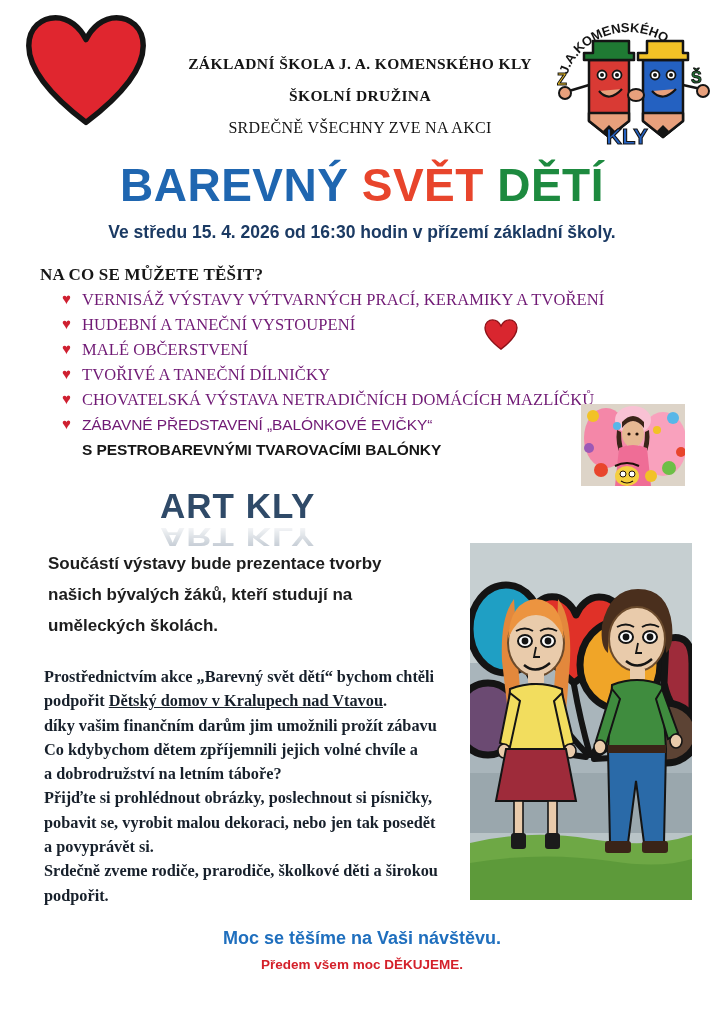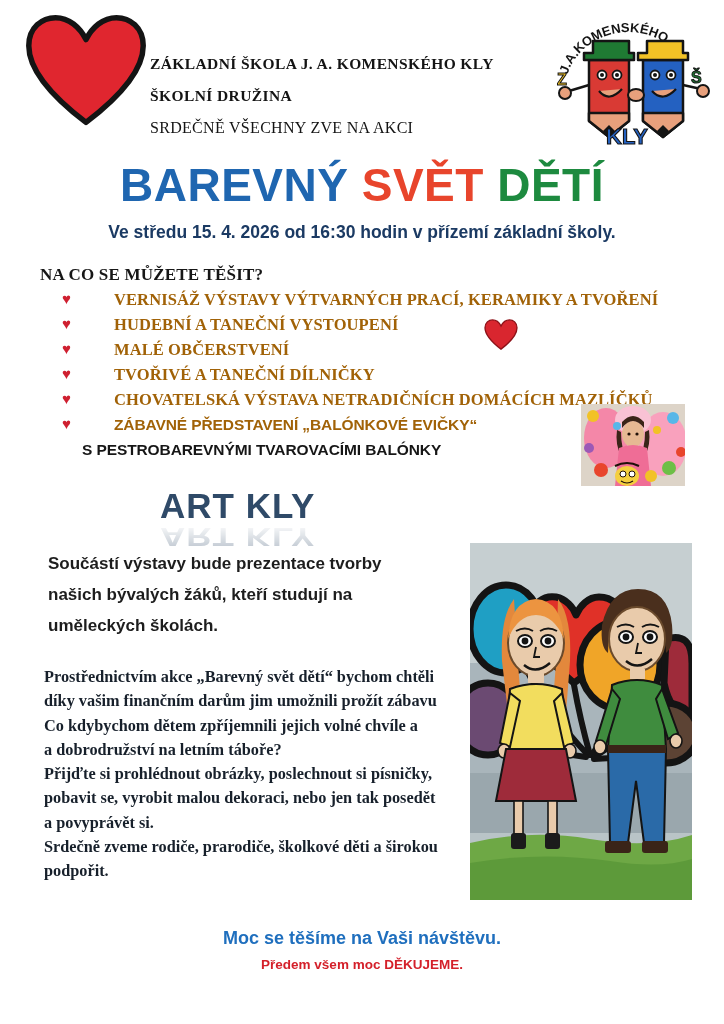--- a/index.html
+++ b/index.html
@@ -34,21 +34,21 @@
     top: 13px;
     width: 168px;
     height: 133px;
   }
 
   
   .hdr {
     position: absolute;
     left: 150px;
     width: 420px;
-    text-align: left;
+    text-align: center;
     color: #141414;
   }
   .hdr-1 {
     top: 55px;
     font-weight: bold;
     font-size: 15.5px;
     letter-spacing: 0.4px;
   }
   .hdr-2 {
     top: 87px;
@@ -118,27 +118,26 @@
     height: 23px;
   }
   .bullet-mark {
     color: #cf2030;
     font-size: 15px;
     width: 20px;
     flex: 0 0 20px;
     line-height: 23px;
   }
   .bullet-txt {
-    font-weight: bold;
+    font-weight: normal;
     font-size: 16.5px;
-    color: #a16207;
+    color: #701a75;
     line-height: 23px;
     letter-spacing: 0.1px;
     white-space: nowrap;
-    margin-left: 32px;
   }
   .bullet-row.sans .bullet-txt,
   .bullet-cont.sans {
     font-family: "Liberation Sans", sans-serif;
     font-size: 15.5px;
     letter-spacing: -0.1px;
   }
   .bullet-cont {
     margin-left: 20px;
     font-weight: bold;
@@ -515,20 +514,23 @@
         <rect x="138" y="202" width="58" height="8" fill="#3a2418"></rect>
 
         <rect x="135" y="298" width="26" height="12" rx="3" fill="#3a2418"></rect>
         <rect x="172" y="298" width="26" height="12" rx="3" fill="#3a2418"></rect>
       </g>
     </svg>
   </div>
 
   <div class="body-para">
     <div>Prostřednictvím akce „Barevný svět dětí“ bychom chtěli</div>
+    <div>
+      <span>podpořit </span><span class="u">Dětský domov v Kralupech nad Vtavou</span><span>.</span>
+    </div>
     <div>díky vašim finančním darům jim umožnili prožít zábavu</div>
     <div>Co kdybychom dětem zpříjemnili jejich volné chvíle a</div>
     <div>a dobrodružství na letním táboře?</div>
     <div>Přijďte si prohlédnout obrázky, poslechnout si písničky,</div>
     <div>pobavit se, vyrobit malou dekoraci, nebo jen tak posedět</div>
     <div>a povyprávět si.</div>
     <div>Srdečně zveme rodiče, prarodiče, školkové děti a širokou</div>
     <div>podpořit.</div>
   </div>
 

